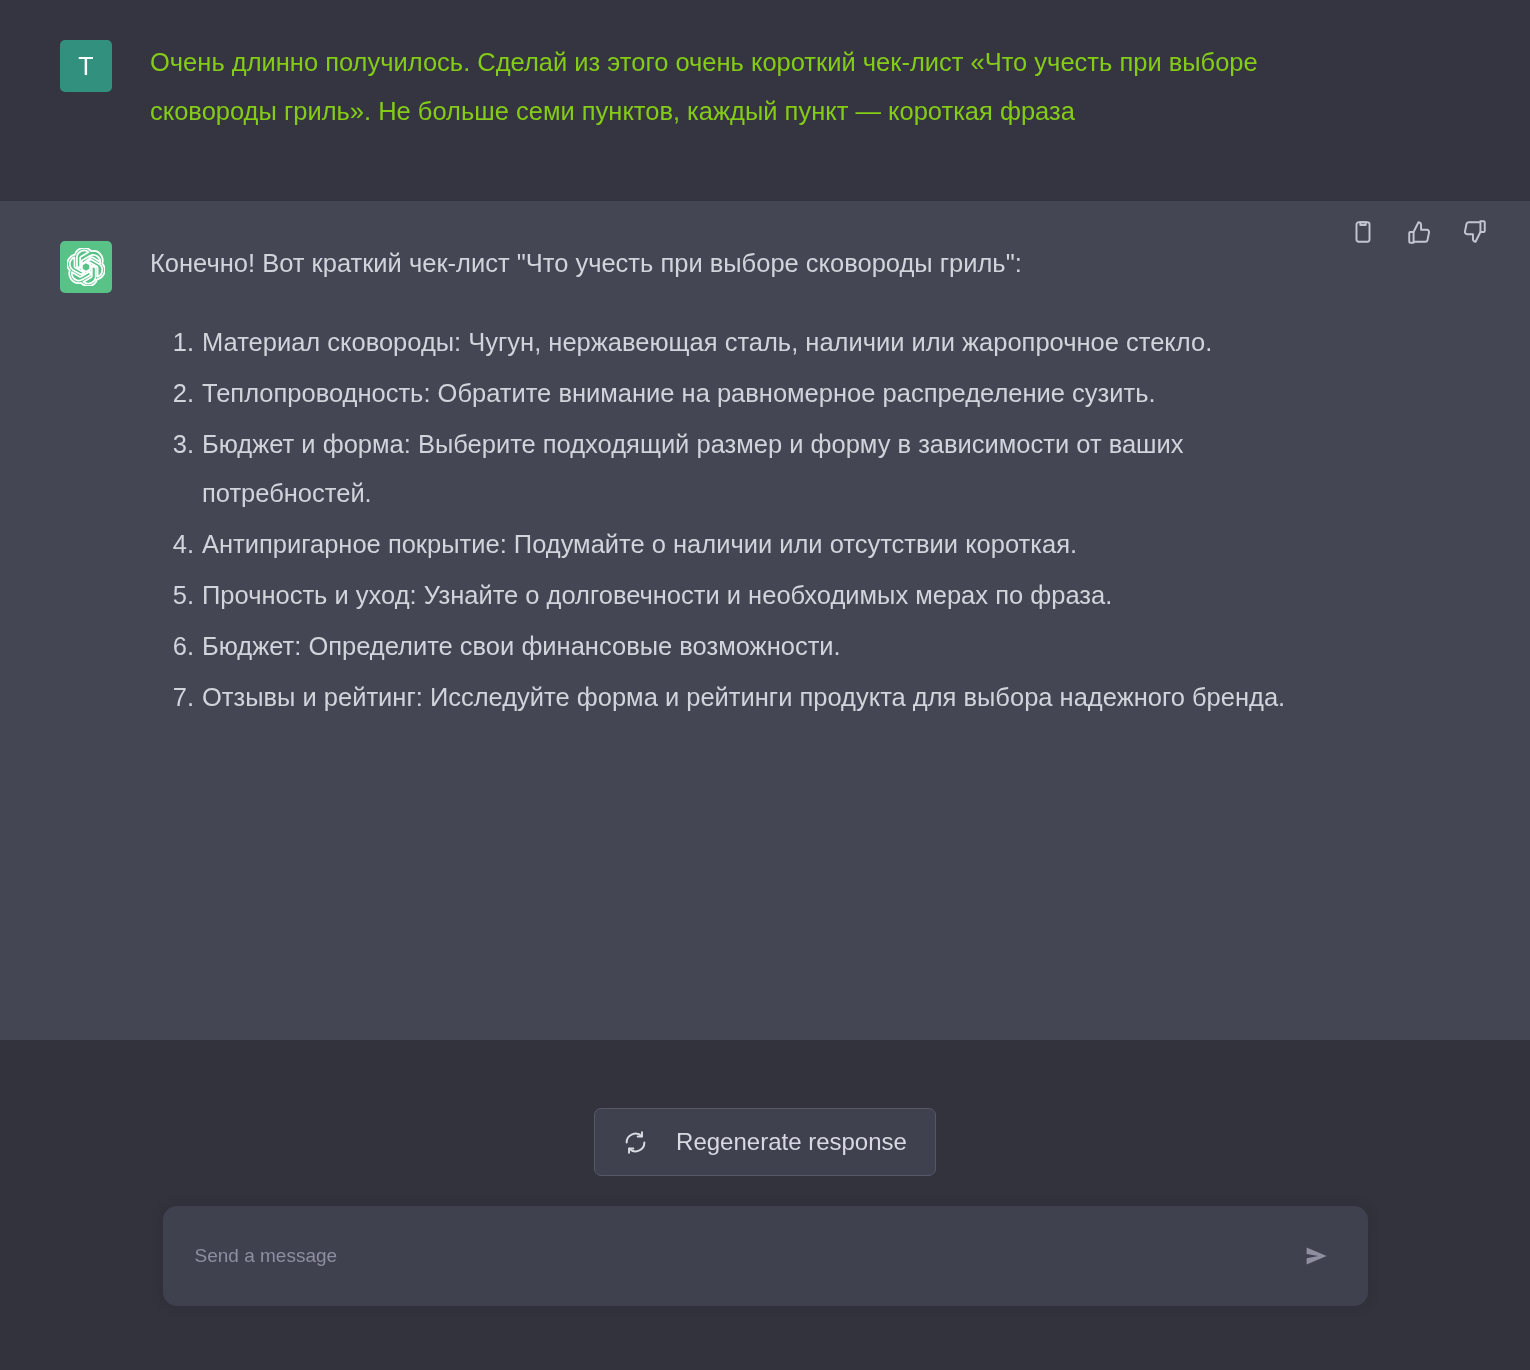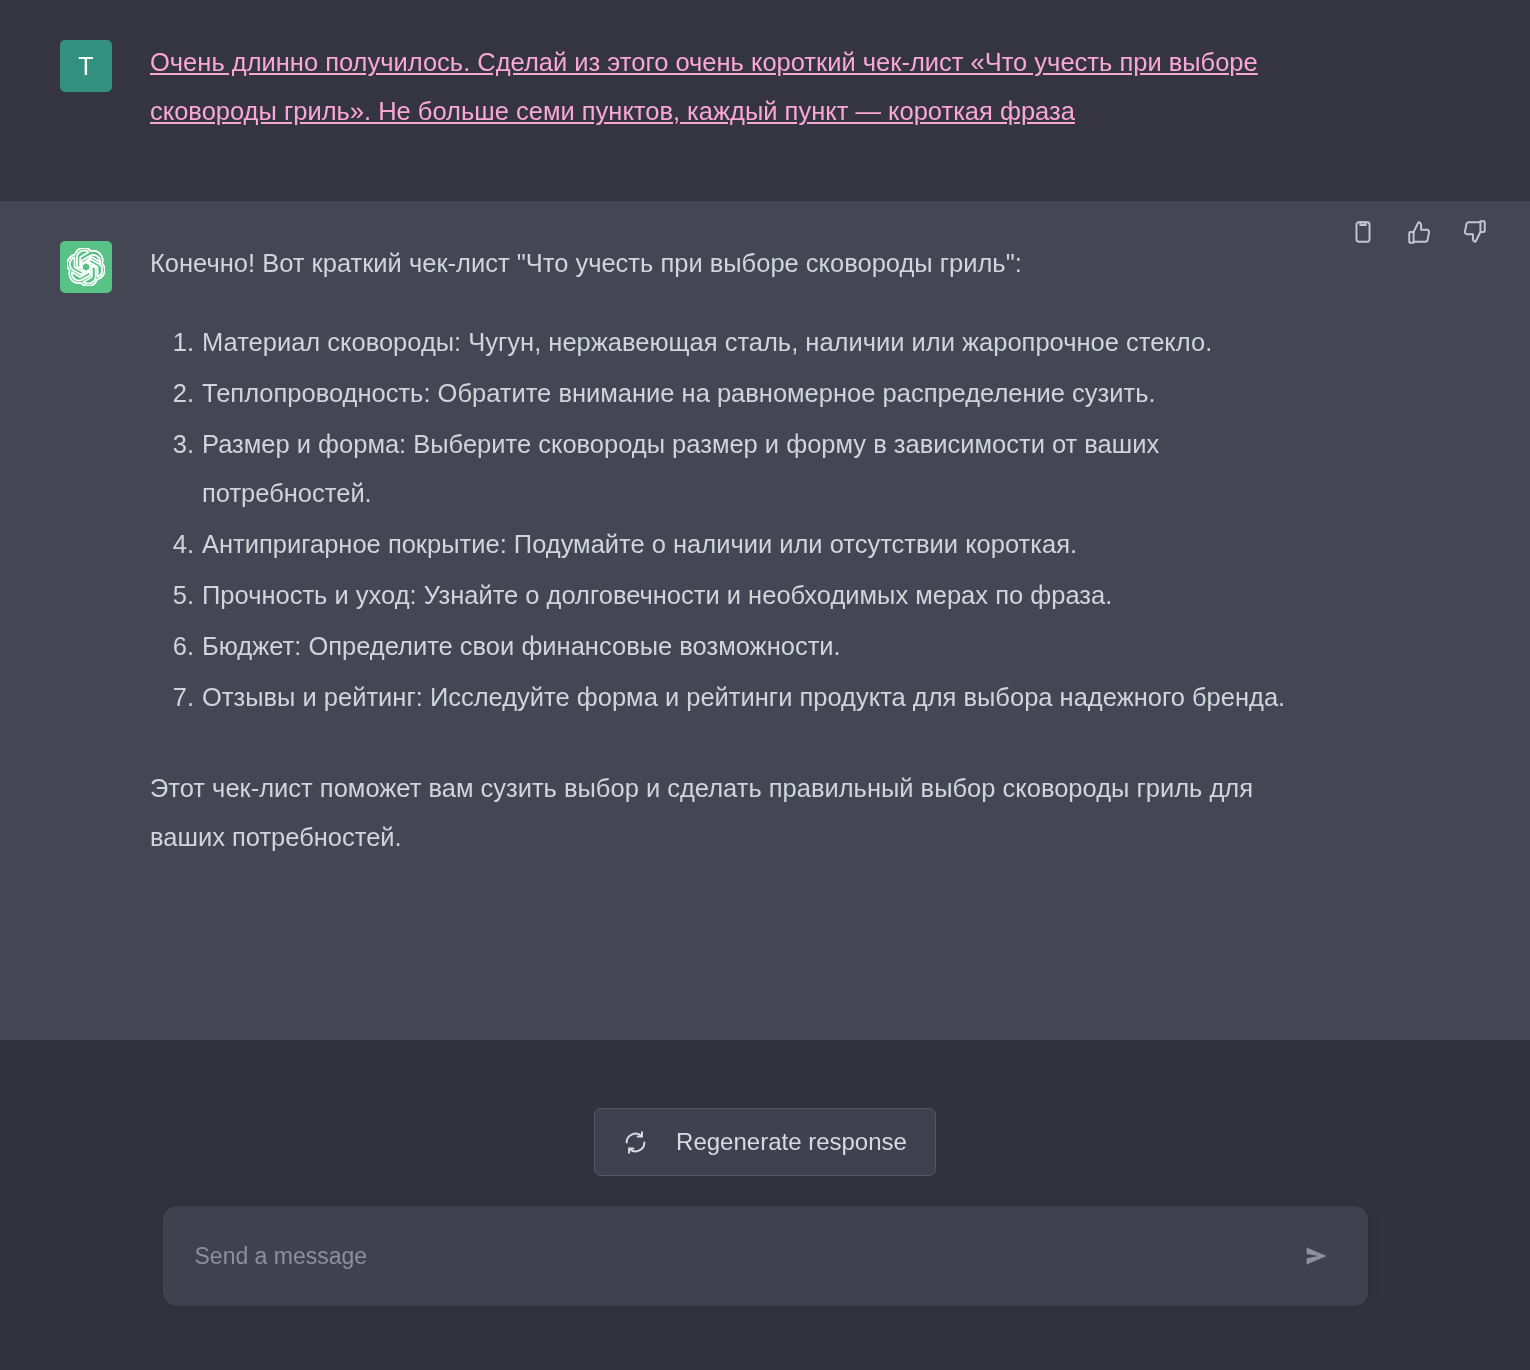--- a/index.html
+++ b/index.html
@@ -69,21 +69,21 @@
   .avatar.assistant svg { width: 38px; height: 38px; display: block; }
 
   
   .msg-body {
     margin-left: 38px;
     color: #d1d5db;
     font-size: 25.5px;
     line-height: 49px;
     width: 1180px;
   }
-  .msg-row.user .msg-body { color: #f9a8d4; text-decoration: underline; }
+  .msg-row.user .msg-body { color: #84cc16; }
 
   .intro-line { margin-bottom: 2px; }
 
   ol.checklist {
     list-style: none;
     counter-reset: li;
     margin: 30px 0 0 0;
     padding: 0;
   }
   ol.checklist li {
@@ -164,21 +164,21 @@
     padding: 0 30px 0 32px;
     box-shadow: 0 0 14px rgba(0,0,0,0.12);
     position: relative;
   }
   .composer-input {
     flex: 1;
     background: transparent;
     border: none;
     outline: none;
     color: #bef264;
-    font-size: 23px;
+    font-size: 19px;
     font-family: "Liberation Sans", sans-serif;
   }
   .composer-input::placeholder { color: #8e8ea0; }
 
   .send-btn {
     width: 44px;
     height: 44px;
     display: flex;
     align-items: center;
     justify-content: center;
@@ -215,28 +215,27 @@
           </svg>
         </span>
       </div>
 
       <div class="msg-body">
         <div class="intro-line">Конечно! Вот краткий чек-лист "Что учесть при выборе сковороды гриль":</div>
 
         <ol class="checklist">
           <li>Материал сковороды: Чугун, нержавеющая сталь, наличии или жаропрочное стекло.</li>
           <li>Теплопроводность: Обратите внимание на равномерное распределение сузить.</li>
-          <li>Размер и форма: Выберите сковороды размер и форму в зависимости от ваших потребностей.</li>
+          <li>Бюджет и форма: Выберите подходящий размер и форму в зависимости от ваших потребностей.</li>
           <li>Антипригарное покрытие: Подумайте о наличии или отсутствии короткая.</li>
           <li>Прочность и уход: Узнайте о долговечности и необходимых мерах по фраза.</li>
           <li>Бюджет: Определите свои финансовые возможности.</li>
           <li>Отзывы и рейтинг: Исследуйте форма и рейтинги продукта для выбора надежного бренда.</li>
         </ol>
 
-        <div class="closing">Этот чек-лист поможет вам сузить выбор и сделать правильный выбор сковороды гриль для ваших потребностей.</div>
       </div>
 
       <div class="actions">
 
         <div class="action-icon" title="Copy">
           <svg viewBox="0 0 24 24" fill="none" stroke="currentColor" stroke-width="1.8" stroke-linecap="round" stroke-linejoin="round" aria-hidden="true">
             <rect x="6" y="3" width="12" height="18" rx="2"></rect>
             <path d="M9.5 3h5v2.5h-5z"></path>
           </svg>
         </div>

